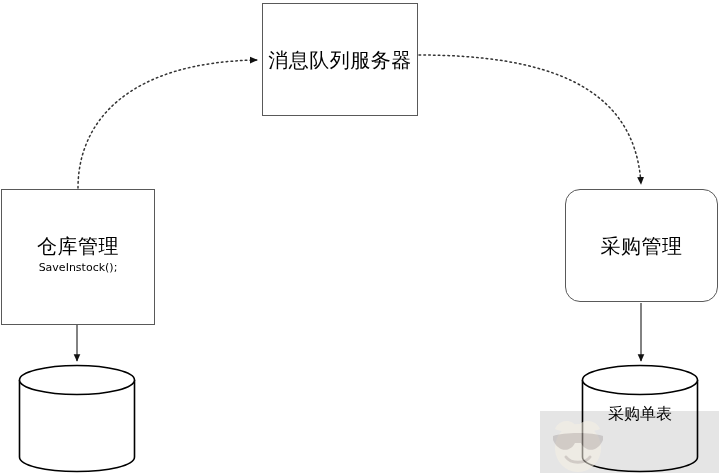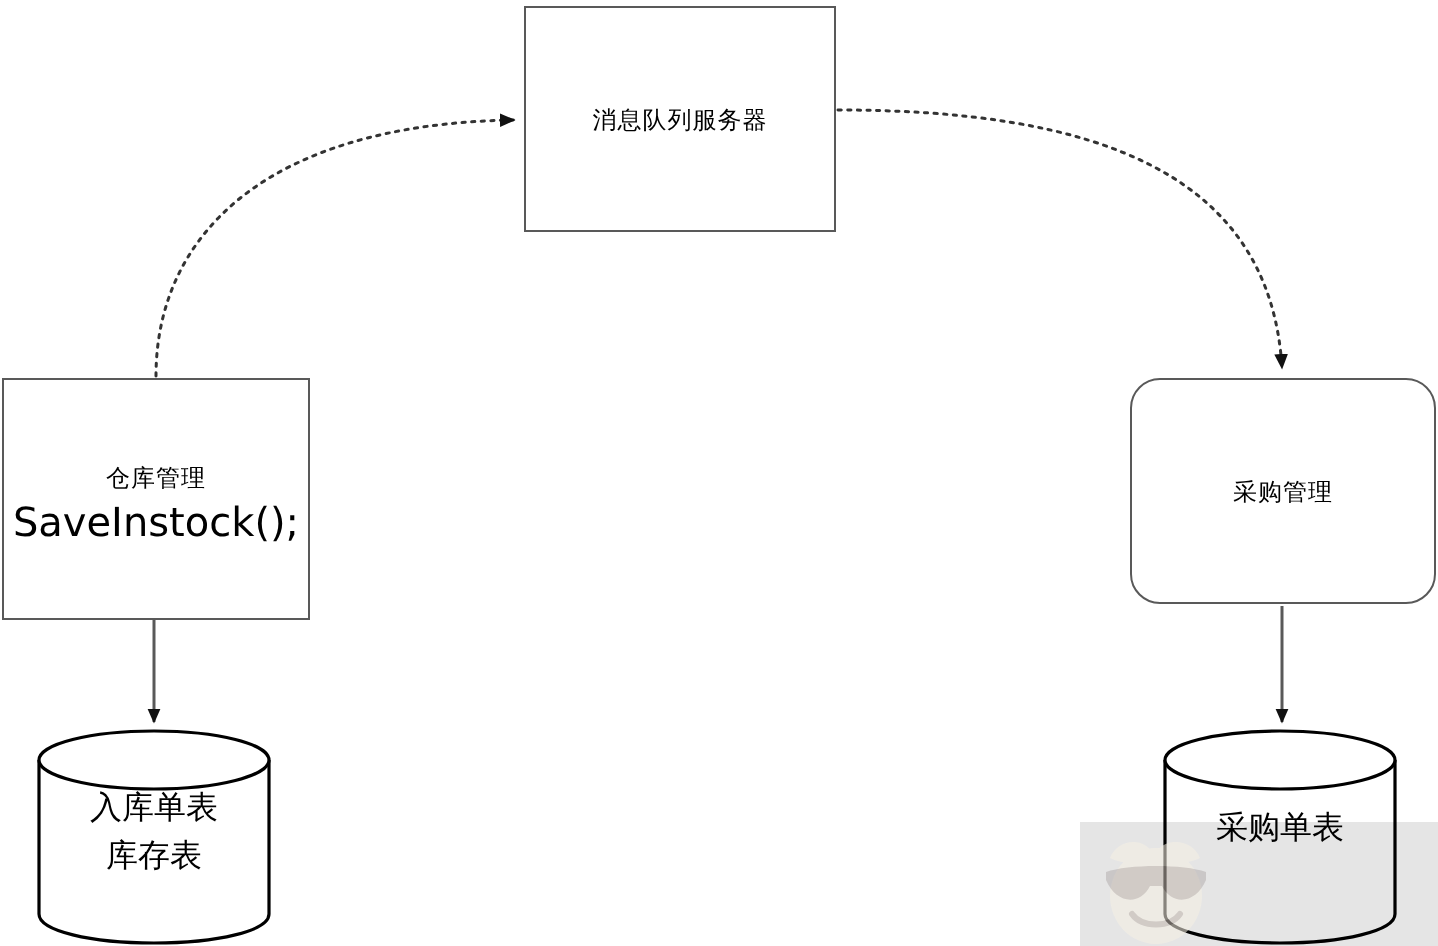--- a/index.html
+++ b/index.html
@@ -35,42 +35,42 @@
     border: 1.4px solid #595959;
     background: #ffffff;
     display: flex;
     flex-direction: column;
     align-items: center;
     justify-content: center;
     text-align: center;
     color: #000000;
   }
   .node-label {
-    font-size: 12px;
+    font-size: 20px;
     line-height: 22px;
     white-space: nowrap;
     letter-spacing: 0.5px;
     text-align: right;
   }
   .node-sub {
-    font-size: 20px;
+    font-size: 11px;
     line-height: 22px;
     white-space: nowrap;
   }
   #mq-box {
     left: 262px;
     top: 3px;
     width: 156px;
     height: 113px;
   }
   #warehouse-box {
     left: 1px;
     top: 189px;
     width: 154px;
-    height: 121px;
+    height: 136px;
   }
   #purchase-box {
     left: 565px;
     top: 189px;
     width: 153px;
     height: 113px;
     border-radius: 15px;
   }
   .cylinder-wrap {
     position: absolute;
@@ -154,24 +154,20 @@
   <div class="node-box" id="purchase-box">
     <div class="node-label">采购管理</div>
   </div>
 
   <div class="cylinder-wrap" id="instock-cyl">
     <svg width="118" height="109" viewBox="0 0 118 109">
       <path d="M 1.5 16 L 1.5 93 C 1.5 101.5 27.5 107.5 59 107.5
                C 90.5 107.5 116.5 101.5 116.5 93 L 116.5 16" fill="#ffffff" stroke="#000000" stroke-width="1.6"></path>
       <ellipse cx="59" cy="16" rx="57.5" ry="14.5" fill="#ffffff" stroke="#000000" stroke-width="1.6"></ellipse>
     </svg>
-    <div class="cylinder-text">
-      <div>入库单表</div>
-      <div>库存表</div>
-    </div>
   </div>
 
   <div class="cylinder-wrap" id="po-cyl">
     <svg width="118" height="109" viewBox="0 0 118 109">
       <path d="M 1.5 16 L 1.5 93 C 1.5 101.5 27.5 107.5 59 107.5
                C 90.5 107.5 116.5 101.5 116.5 93 L 116.5 16" fill="#ffffff" stroke="#000000" stroke-width="1.6"></path>
       <ellipse cx="59" cy="16" rx="57.5" ry="14.5" fill="#ffffff" stroke="#000000" stroke-width="1.6"></ellipse>
     </svg>
     <div class="cylinder-text">
       <div>采购单表</div>

